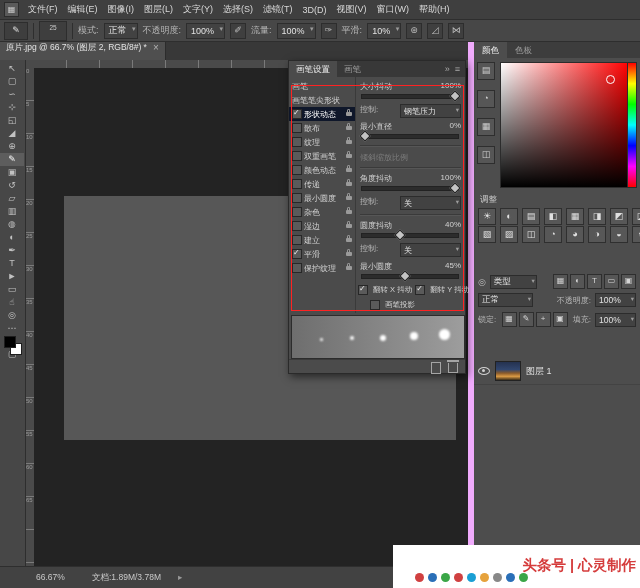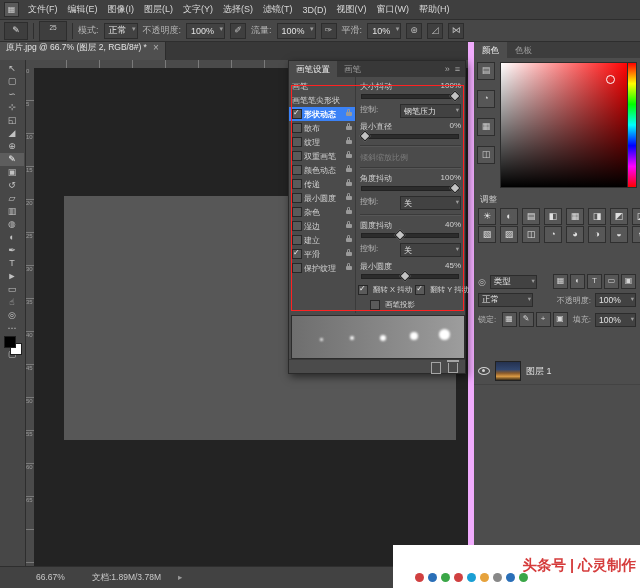--- a/index.html
+++ b/index.html
@@ -60,21 +60,21 @@
   #statusbar .more{position:absolute;left:178px;top:5px;color:#9a9a9a;}
   
   #brushpanel{left:288px;top:60px;width:178px;height:314px;background:#4b4b4b;z-index:30;
               box-shadow:2px 3px 8px rgba(0,0,0,.55);border:1px solid #2a2a2a;box-sizing:border-box;}
   #bp-header{position:absolute;left:0;top:0;width:100%;height:16px;background:#383838;display:flex;}
   .bp-tab{font-size:8.5px;padding:0 7px;line-height:16px;color:#9f9f9f;}
   .bp-tab.active{background:#4b4b4b;color:#ececec;}
   .bp-hicons{margin-left:auto;display:flex;gap:5px;padding-right:5px;color:#aaa;font-size:9px;line-height:16px;}
   #bp-list{position:absolute;left:0;top:18px;width:66px;}
   .bp-item{height:14px;display:flex;align-items:center;padding-left:3px;position:relative;}
-  .bp-item.active{background:#3b82f6;font-weight:bold;}
+  .bp-item.active{background:#0f172a;}
   .bp-item.active .bp-txt{color:#fff;}
   .bp-txt{font-size:8px;color:#d2d2d2;white-space:nowrap;}
   .cb{width:8px;height:8px;background:#5a5a5a;border:1px solid #272727;margin-right:2px;position:relative;flex:none;}
   .cb.checked::after{content:"✓";position:absolute;left:0px;top:-2px;font-size:8px;color:#f0f0f0;}
   .lockicon{position:absolute;right:3px;top:5px;width:6px;height:4px;background:#9a9a9a;border-radius:1px;}
   .lockicon::before{content:"";position:absolute;top:-3px;left:1px;width:3px;height:3px;
                     border:1px solid #9a9a9a;border-bottom:none;border-radius:2px 2px 0 0;box-sizing:border-box;}
   #bp-divider{position:absolute;left:66px;top:16px;width:1px;height:236px;background:#3a3a3a;}
   #bp-controls{position:absolute;left:67px;top:16px;width:109px;height:236px;font-size:8px;}
   .ctl-row{position:absolute;left:4px;right:4px;height:10px;display:flex;justify-content:space-between;color:#d2d2d2;white-space:nowrap;}

